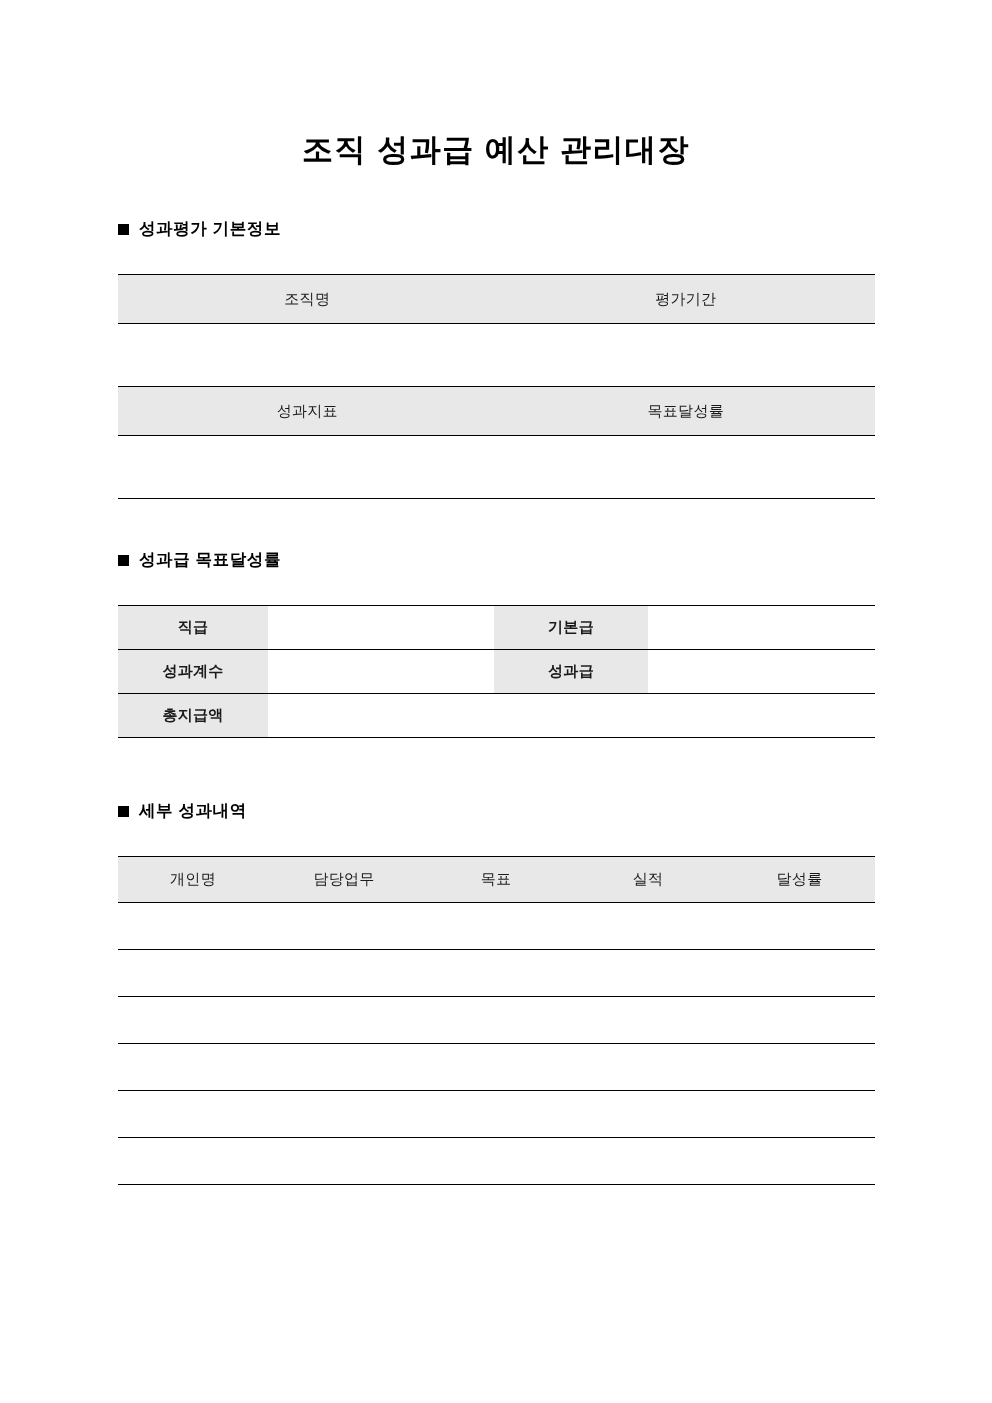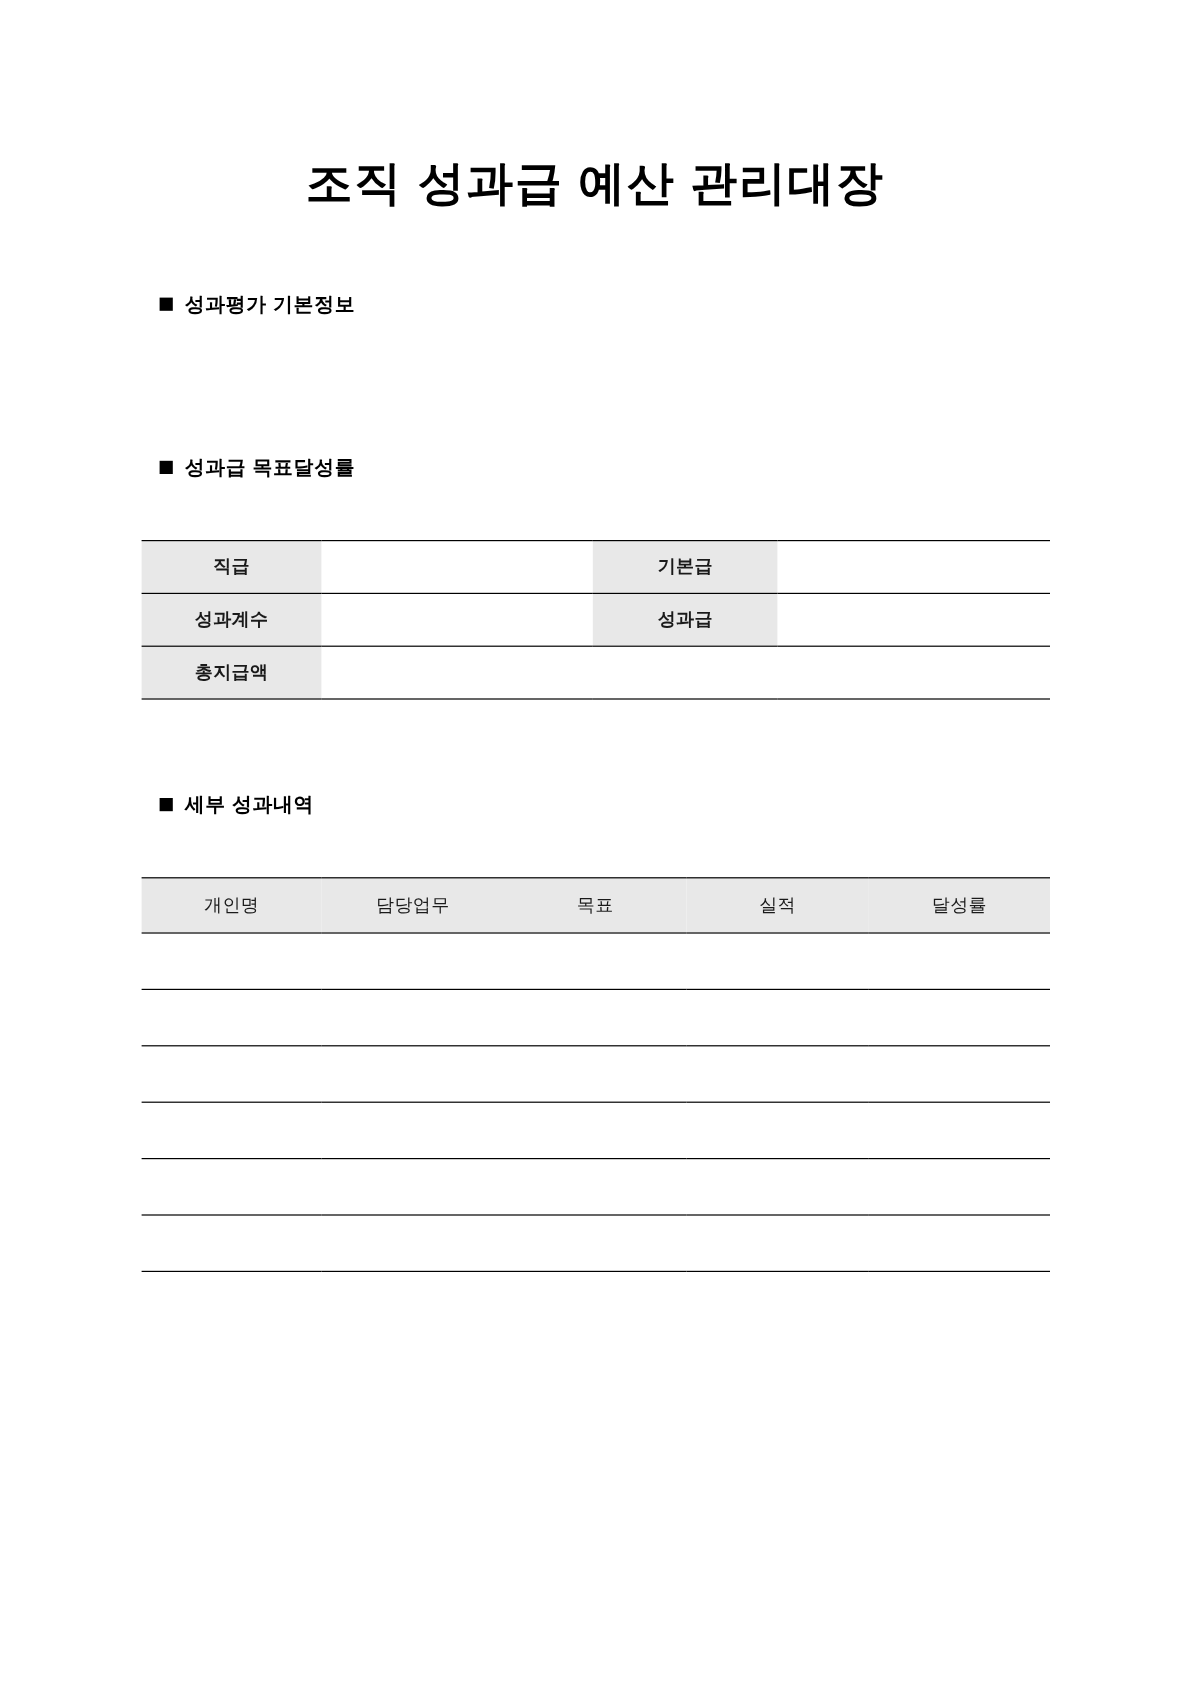--- a/index.html
+++ b/index.html
@@ -21,34 +21,34 @@
     width: 992px;
     height: 1403px;
     box-sizing: border-box;
     padding: 0;
     overflow: hidden;
   }
 
   
   .doc-title {
     text-align: center;
-    font-size: 39px;
+    font-size: 31px;
     font-weight: bold;
     letter-spacing: 1.5px;
     margin: 0;
     padding-top: 131px;
     line-height: 1.2;
     white-space: pre;
   }
 
   
   .section-head {
     display: flex;
     align-items: center;
-    margin: 15px;
+    margin: 0;
     padding: 0 0 0 118px;
     font-size: 16.5px;
     font-weight: bold;
     letter-spacing: 0.6px;
   }
   .bullet-square {
     display: inline-block;
     width: 11px;
     height: 11px;
     background: #000000;
@@ -112,20 +112,42 @@
 
   <div class="gap-a"></div>
 
   <div class="section-head">
     <span class="bullet-square"></span>
     <span class="label">성과평가 기본정보</span>
   </div>
 
   <div class="gap-b"></div>
 
+  <div class="tbl-wrap">
+    <table class="form" id="tbl-basic">
+      <tbody>
+        <tr>
+          <td class="shade vl-r">조직명</td>
+          <td class="shade">평가기간</td>
+        </tr>
+        <tr class="data-row">
+          <td class="blank vl-r"></td>
+          <td class="blank"></td>
+        </tr>
+        <tr>
+          <td class="shade vl-r">성과지표</td>
+          <td class="shade">목표달성률</td>
+        </tr>
+        <tr class="data-row">
+          <td class="blank vl-r"></td>
+          <td class="blank"></td>
+        </tr>
+      </tbody>
+    </table>
+  </div>
 
   <div class="gap-c"></div>
 
   <div class="section-head">
     <span class="bullet-square"></span>
     <span class="label">성과급 목표달성률</span>
   </div>
 
   <div class="gap-d"></div>
 

